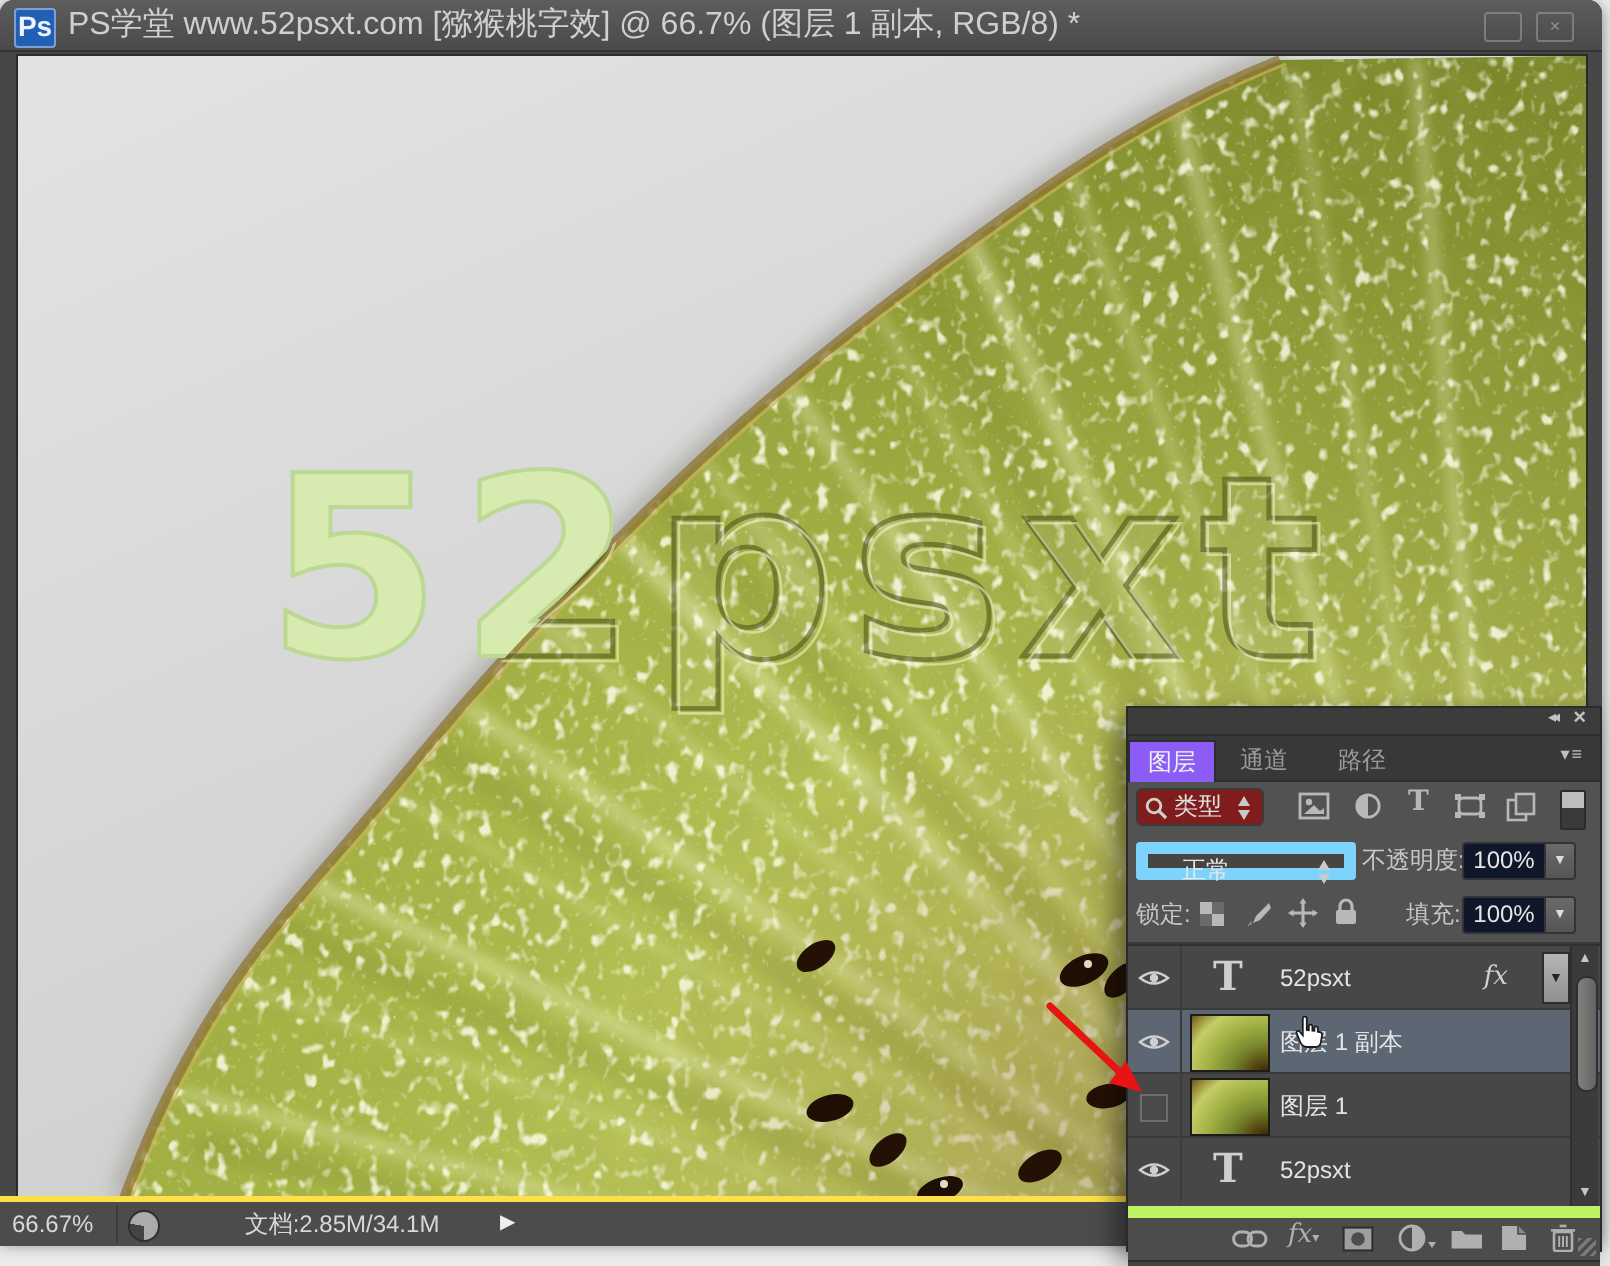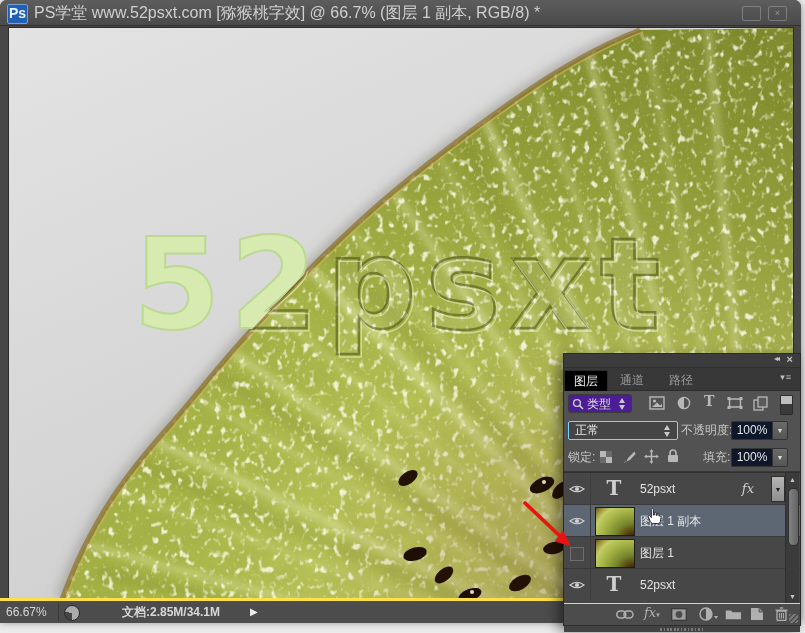--- a/index.html
+++ b/index.html
@@ -13,41 +13,41 @@
   .btn-max{right:40px;}
   .btn-close{right:14px;}
   .watermark{position:absolute;right:3px;top:4px;font-size:13px;font-weight:bold;color:#e3e3e3;letter-spacing:0px;z-index:60;text-shadow:1px 1px 0 #333,-1px -1px 0 #333,1px -1px 0 #333,-1px 1px 0 #333;}
   
   .canvas-wrap{position:absolute;left:8px;top:27px;width:784px;height:571px;background:#d9d9d9;border:1px solid #2b2b2b;box-sizing:content-box;overflow:hidden;}
   
   .statusbar{position:absolute;left:0;top:598px;width:801px;height:22px;background:#4c4c4c;border-top:3px solid #fde047;color:#d8d8d8;font-size:12px;}
   .zoom-field{position:absolute;left:6px;top:0;height:22px;line-height:22px;}
   .sb-div1{position:absolute;left:58px;top:2px;width:1px;height:18px;background:#3a3a3a;}
   .sb-pie{position:absolute;left:64px;top:4px;width:14px;height:14px;border-radius:50%;background:conic-gradient(from 180deg,#454545 0 100deg,#ababab 100deg 360deg);border:1px solid #2e2e2e;}
-  .doc-info{position:absolute;left:96px;width:150px;top:0;height:22px;line-height:22px;text-align:center;font-weight:bold;}
+  .doc-info{position:absolute;left:96px;width:150px;top:0;height:22px;line-height:22px;text-align:center;}
   .sb-arrow{position:absolute;left:250px;top:0;height:22px;line-height:22px;color:#eee;font-size:10px;}
   
   .panel{position:absolute;left:563px;top:353px;width:238px;height:273px;background:#4f4f4f;border:1px solid #2a2a2a;box-sizing:border-box;box-shadow:-5px 5px 12px rgba(0,0,0,.45);z-index:10;color:#d6d6d6;font-size:12px;}
   .p-minibar{position:relative;height:13px;background:#3c3c3c;border-bottom:1px solid #2f2f2f;}
   .p-collapse{position:absolute;right:22px;top:0px;font-size:8px;color:#c2c2c2;letter-spacing:-2px;}
   .p-close{position:absolute;right:7px;top:-1px;font-size:11px;color:#c2c2c2;font-weight:bold;}
   .p-tabs{position:relative;height:22px;background:#383838;border-bottom:1px solid #2d2d2d;}
   .tab{position:absolute;top:2px;height:20px;line-height:20px;padding:0 9px;font-size:12px;}
-  .tab-active{left:0;background:#000000;color:#f0f0f0;border:1px solid #2d2d2d;border-bottom:none;}
+  .tab-active{left:0;background:#8b5cf6;color:#f0f0f0;border:1px solid #2d2d2d;border-bottom:none;}
   .tab-i2{left:47px;color:#9b9b9b;}
   .tab-i3{left:96px;color:#9b9b9b;}
   .p-menu{position:absolute;right:8px;top:4px;color:#c0c0c0;font-size:9px;letter-spacing:1px;}
   .p-controls{position:relative;background:#525252;}
   .filter-row{position:relative;height:26px;}
-  .type-pill{position:absolute;left:4px;top:3px;width:64px;height:19px;background:#4c1d95;border:1px solid #3b3b3b;border-radius:3px;box-sizing:border-box;}
+  .type-pill{position:absolute;left:4px;top:3px;width:64px;height:19px;background:#7f1d1d;border:1px solid #3b3b3b;border-radius:3px;box-sizing:border-box;font-family:Liberation Mono, monospace;}
   .type-label{position:absolute;left:18px;top:1px;line-height:17px;color:#e0e0e0;}
   .f-icon{position:absolute;top:5px;color:#b8b8b8;}
   .toggle-sw{position:absolute;right:7px;top:4px;width:11px;height:18px;background:linear-gradient(#bdbdbd 0 45%,#3a3a3a 45%);border:1px solid #2c2c2c;border-radius:1px;}
   .blend-row{position:relative;height:27px;}
-  .mode-select{position:absolute;left:4px;top:4px;width:110px;height:19px;background:#454545;border:1px solid #7dd3fc;border-radius:2px;box-sizing:border-box;color:#e6e6e6;line-height:17px;padding-left:6px;}
+  .mode-select{position:absolute;left:4px;top:4px;width:110px;height:19px;background:#454545;border:6px solid #7dd3fc;border-radius:2px;box-sizing:border-box;color:#e6e6e6;line-height:17px;padding-left:17px;}
   .lbl{position:absolute;top:4px;line-height:19px;color:#c6c6c6;}
   .val-field{position:absolute;top:4px;width:42px;height:19px;background:#0f172a;border:1px solid #333;box-sizing:border-box;color:#e6e6e6;line-height:17px;text-align:center;border-radius:2px 0 0 2px;}
   .val-btn{position:absolute;top:4px;width:16px;height:19px;background:linear-gradient(#6a6a6a,#555);border:1px solid #333;box-sizing:border-box;color:#ddd;font-size:7px;text-align:center;line-height:17px;border-radius:0 2px 2px 0;}
   .lock-row{position:relative;height:27px;border-bottom:1px solid #393939;}
   .updown{position:absolute;width:7px;height:12px;}
   .updown:before,.updown:after{content:"";position:absolute;left:0;border-left:3.5px solid transparent;border-right:3.5px solid transparent;}
   .updown:before{top:0;border-bottom:5px solid #c9c9c9;}
   .updown:after{bottom:0;border-top:5px solid #c9c9c9;}
   
   .layer-list{position:relative;height:130px;background:#474747;border-top:1px solid #303030;overflow:hidden;}
@@ -65,21 +65,21 @@
   .corner{position:absolute;width:7px;height:7px;}
   .c-tl{left:-3px;top:-3px;border-left:2px solid #fff;border-top:2px solid #fff;}
   .c-tr{right:-3px;top:-3px;border-right:2px solid #fff;border-top:2px solid #fff;}
   .c-bl{left:-3px;bottom:-3px;border-left:2px solid #fff;border-bottom:2px solid #fff;}
   .c-br{right:-3px;bottom:-3px;border-right:2px solid #fff;border-bottom:2px solid #fff;}
   .scrollbar{position:absolute;right:1px;top:0;width:13px;height:130px;background:#3b3b3b;border-left:1px solid #2f2f2f;}
   .sb-up,.sb-down{position:absolute;left:0;width:13px;height:13px;color:#c5c5c5;font-size:7px;text-align:center;line-height:13px;}
   .sb-up{top:0;}
   .sb-down{bottom:0;}
   .sb-thumb{position:absolute;left:1.5px;top:15px;width:9px;height:56px;border-radius:5px;background:linear-gradient(90deg,#818181,#636363);border:1px solid #2f2f2f;}
-  .p-bottombar{position:relative;height:21px;background:#4c4c4c;border-top:1px solid #bef264;}
+  .p-bottombar{position:relative;height:21px;background:#4c4c4c;border-top:6px solid #bef264;}
   .b-icon{position:absolute;top:3px;color:#b0b0b0;}
   .grip{position:absolute;right:2px;bottom:2px;width:9px;height:9px;background:repeating-linear-gradient(135deg,#7a7a7a 0 1.5px,transparent 1.5px 3.5px);}
   .p-dragbar{position:relative;height:6px;background:#424242;border-top:1px solid #2f2f2f;}
   .drag-dots{position:absolute;left:50%;top:1.5px;transform:translateX(-50%);width:44px;height:3px;background:repeating-linear-gradient(90deg,#787878 0 1.5px,transparent 1.5px 3.5px);}
   
   .red-arrow{position:absolute;left:520px;top:497px;z-index:50;}
   .hand-cursor{position:absolute;left:647px;top:507px;z-index:55;}
   .emboss-t{font-family:"DejaVu Sans","Liberation Sans",sans-serif;font-weight:bold;font-size:126px;letter-spacing:9px;}
 </style>
 </head>

